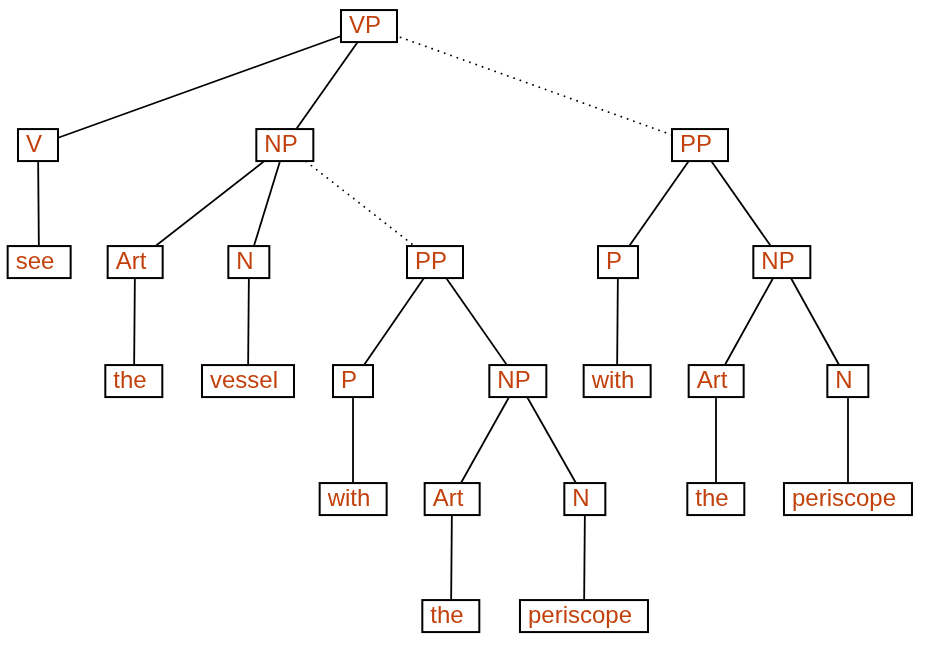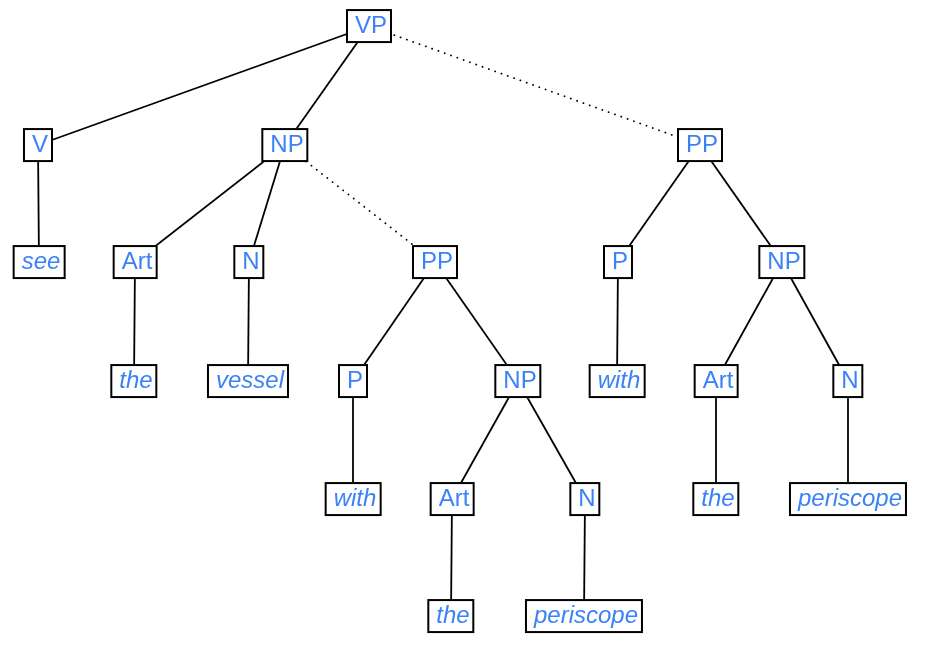--- a/index.html
+++ b/index.html
@@ -37,30 +37,29 @@
     left: 0;
     top: 0;
     width: 927px;
     height: 646px;
   }
   .node {
     position: absolute;
     transform: translate(-50%, -50%);
     background: #ffffff;
     border: 2px solid #000000;
-    color: #3b82f6;
+    color: #c2410c;
     font-size: 24px;
     line-height: 1.12;
-    padding: 1px 3px 2px 7px;
+    padding: 1px 15px 2px 7px;
     white-space: nowrap;
     text-align: center;
     box-sizing: border-box;
   }
   .node.italic {
-    font-style: italic;
   }
 </style>
 </head>
 <body>
 
 <div class="canvas">
   <svg class="edge-layer" viewBox="0 0 927 646" xmlns="http://www.w3.org/2000/svg">
       <line x1="369" y1="26" x2="38" y2="145" stroke="#000000" class="edge-solid"></line>
       <line x1="369" y1="26" x2="285" y2="145" stroke="#000000" class="edge-solid"></line>
       <line x1="369" y1="26" x2="700" y2="145" stroke="#000000" class="edge-dotted"></line>

